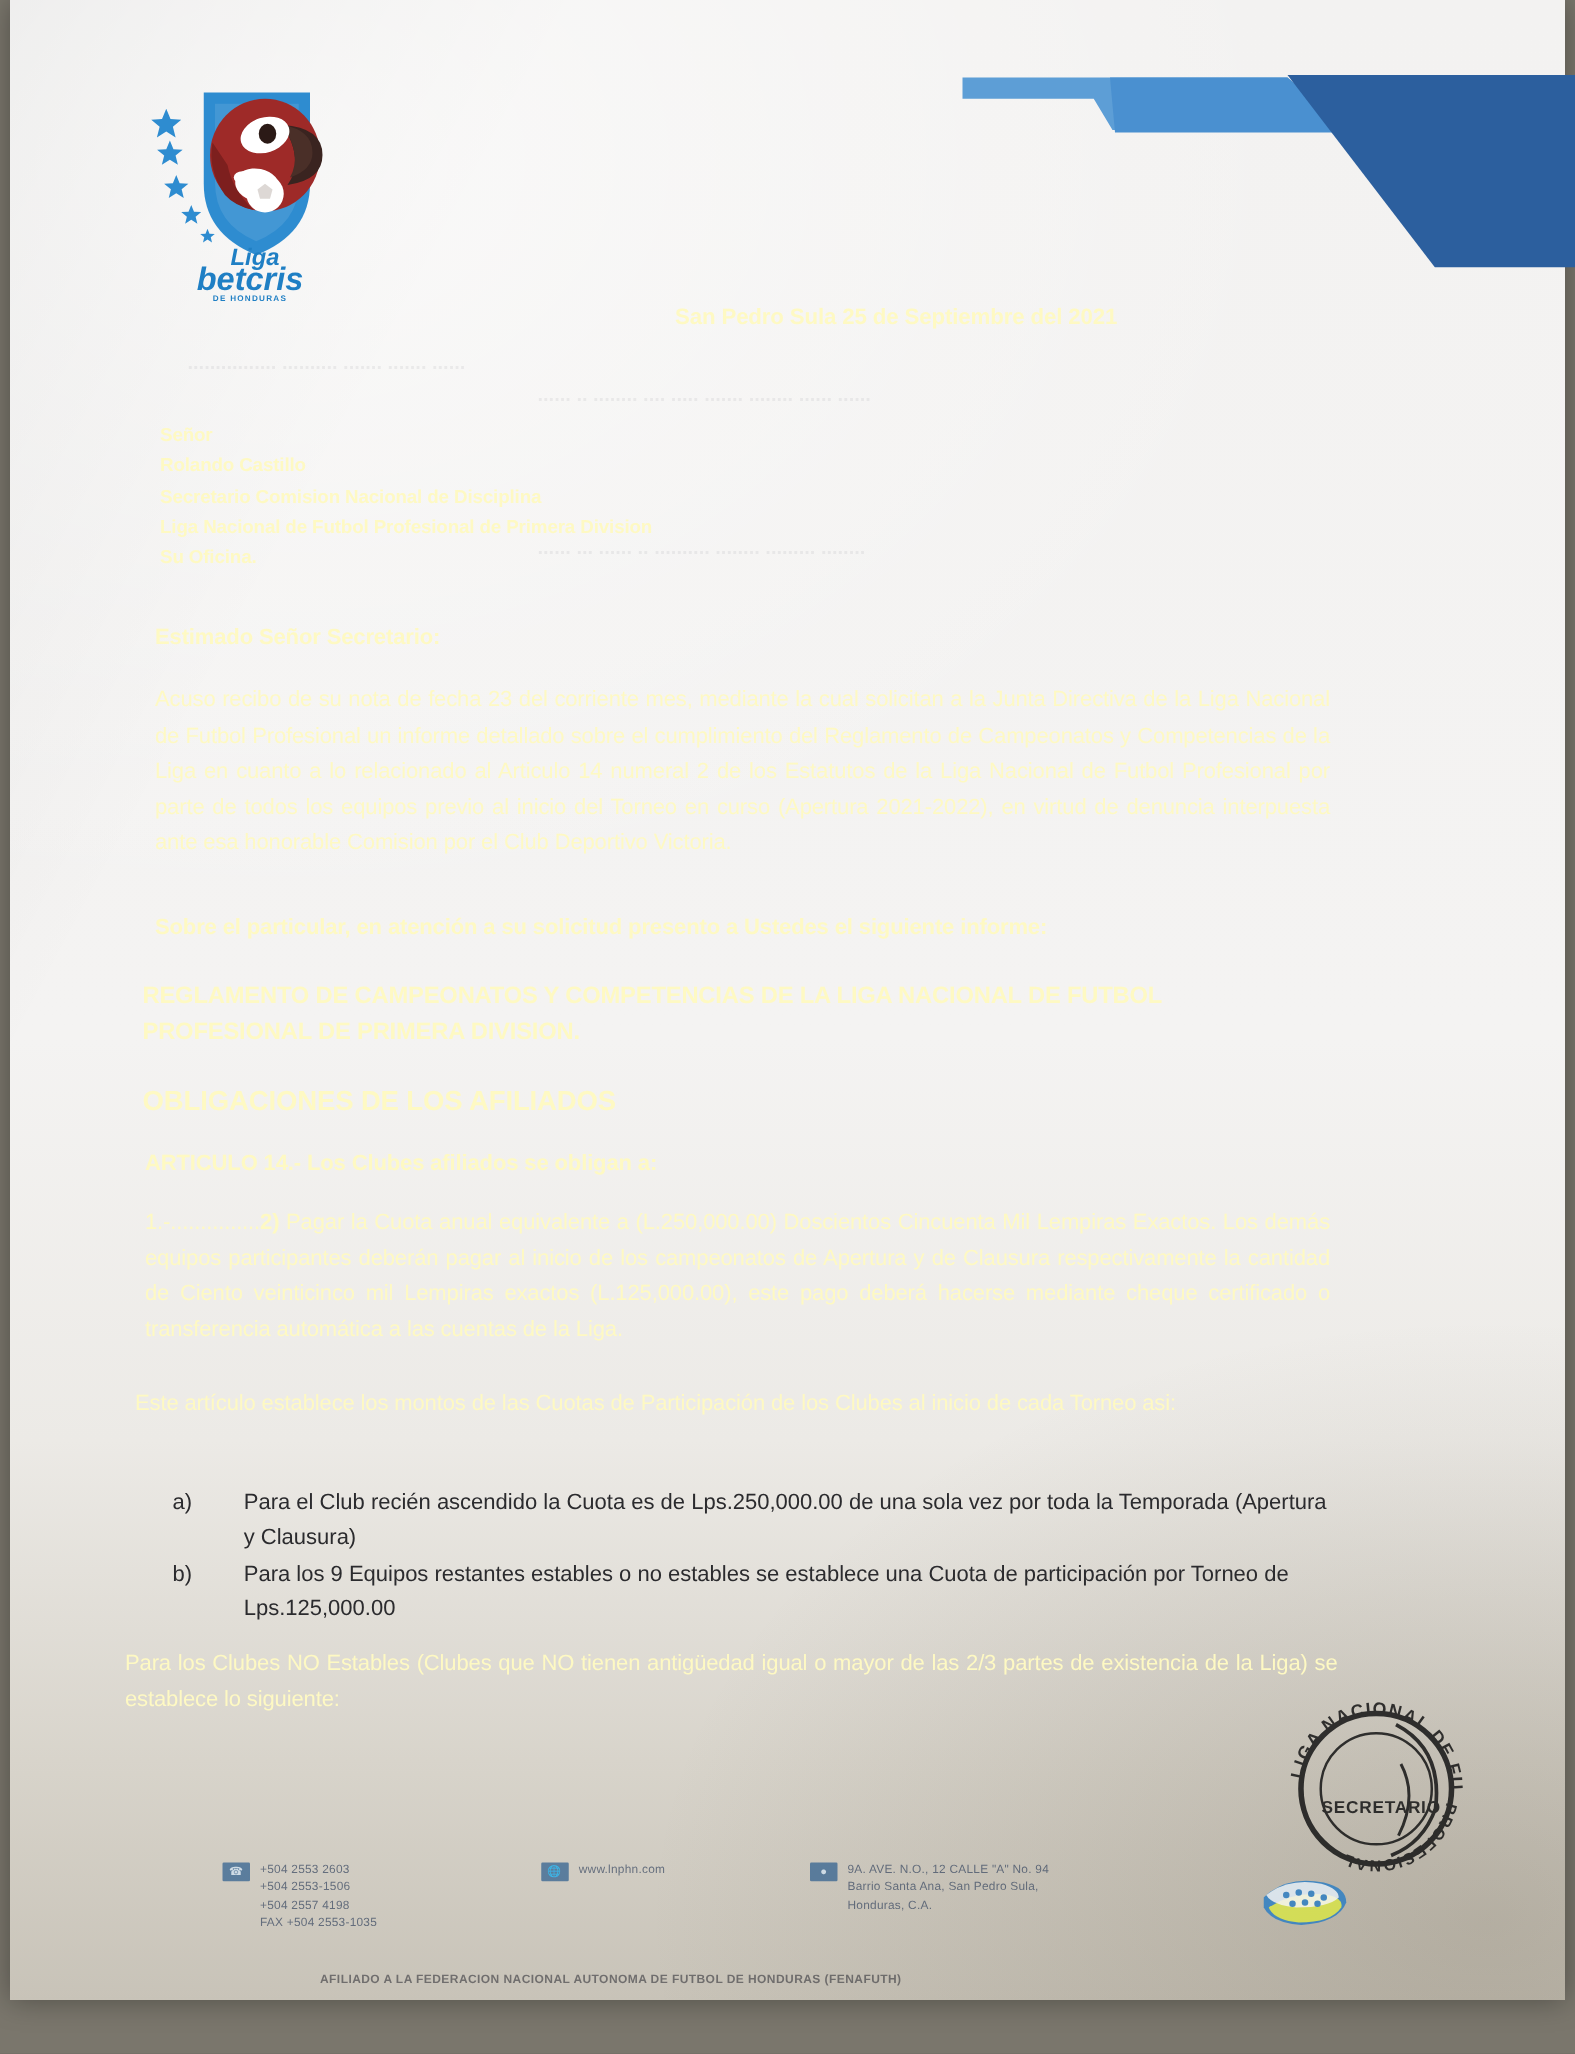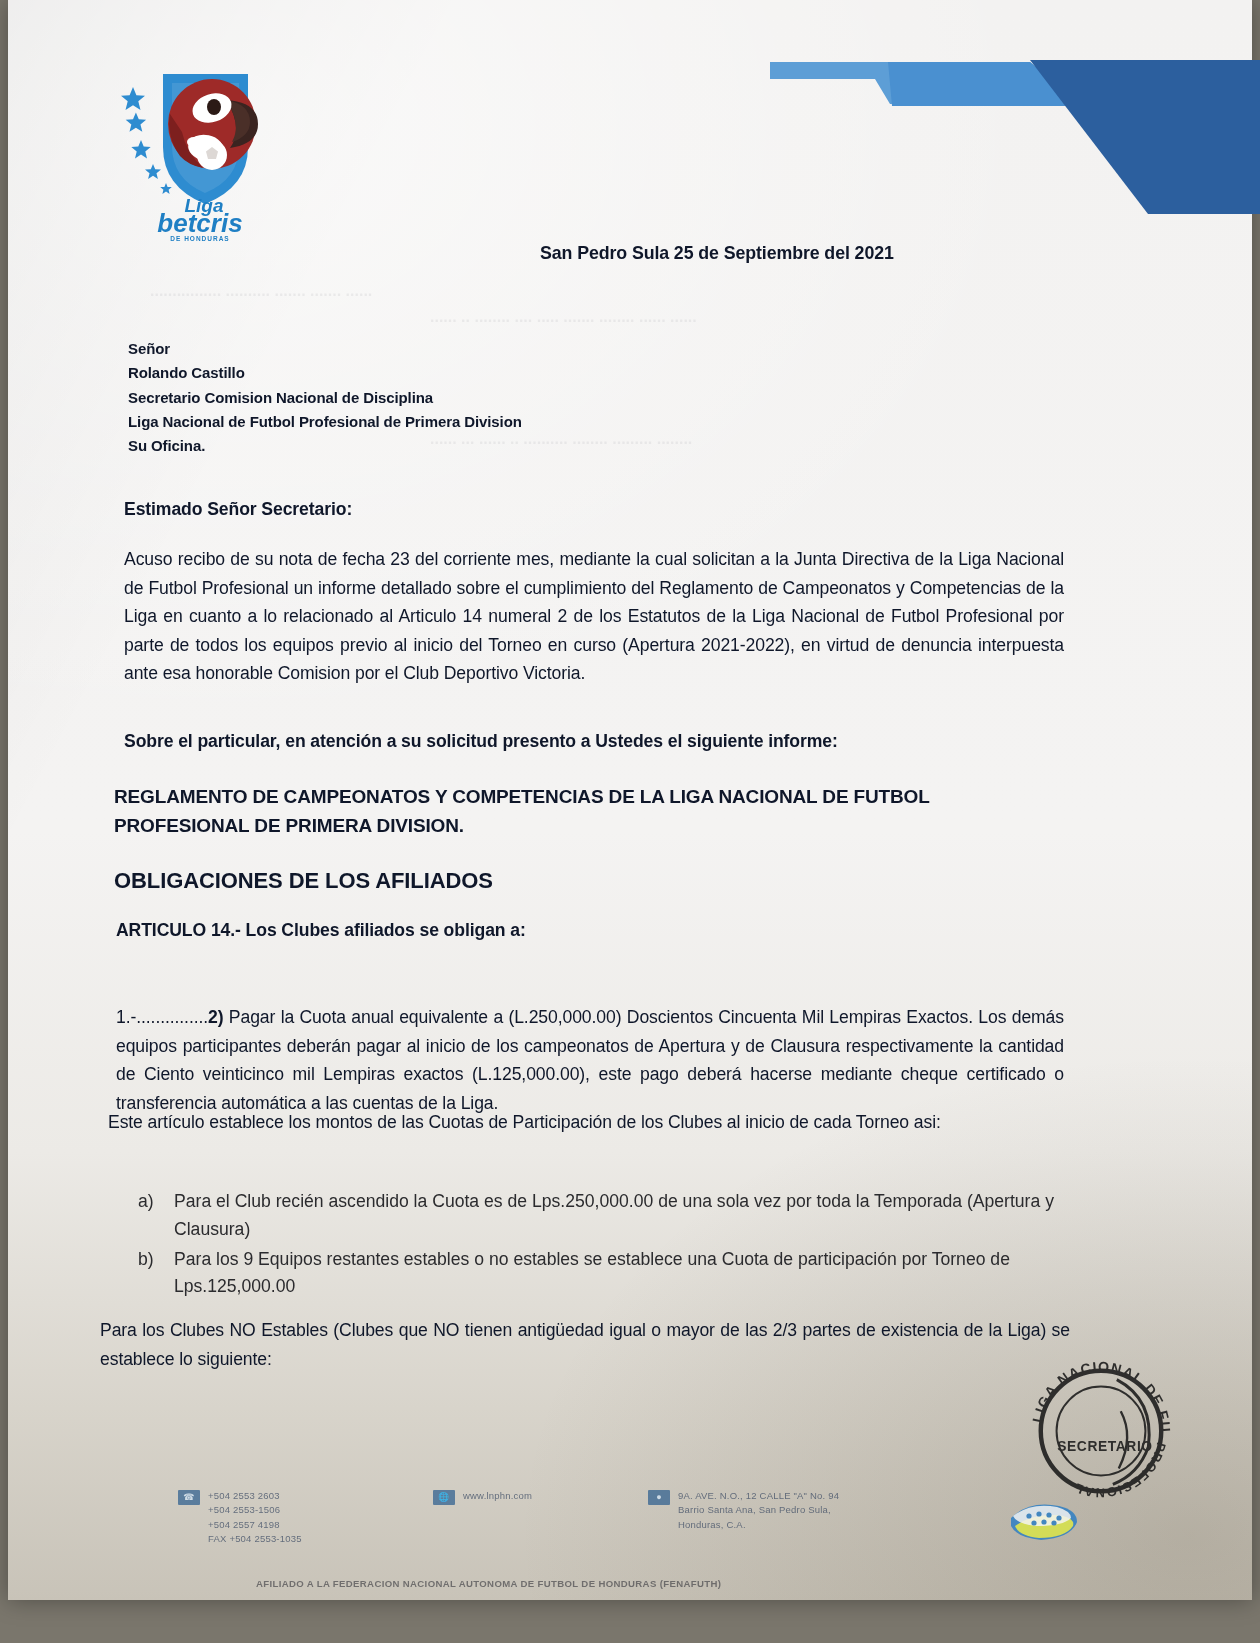--- a/index.html
+++ b/index.html
@@ -54,21 +54,21 @@
   .logo {
     position: absolute;
     left: 108px; top: 52px;
     width: 190px; height: 190px;
     z-index: 5;
   }
 
   
   .doc-text {
     position: absolute;
-    color: #0f172a;
+    color: #fef9c3;
     font-size: 17.6px;
     line-height: 1.52;
     letter-spacing: -0.1px;
   }
   .date-line {
     left: 540px; top: 240px;
     width: 520px;
     font-weight: 700;
     font-size: 17.8px;
   }
@@ -113,21 +113,21 @@
     font-size: 22px;
   }
   .h-articulo {
     left: 116px; top: 917px;
     width: 800px;
     font-weight: 600;
   }
   .h-articulo b { font-weight: 700; }
 
   .p-cuota {
-    left: 116px; top: 1003px;
+    left: 116px; top: 963px;
     width: 948px;
     line-height: 1.62;
   }
   .p-cuota b { font-weight: 700; }
   .p-este-articulo {
     left: 108px; top: 1108px;
     width: 958px;
     line-height: 1.62;
   }
   .list-abc {
@@ -143,20 +143,21 @@
     display: flex;
     margin-bottom: 2px;
   }
   .li-marker {
     width: 36px;
     flex: 0 0 36px;
     font-weight: 500;
   }
   .li-body {
     flex: 1 1 auto;
+    margin-left: 21px;
   }
   .p-no-estables {
     left: 100px; top: 1316px;
     width: 970px;
     line-height: 1.62;
   }
 
   
   .seal {
     position: absolute;

